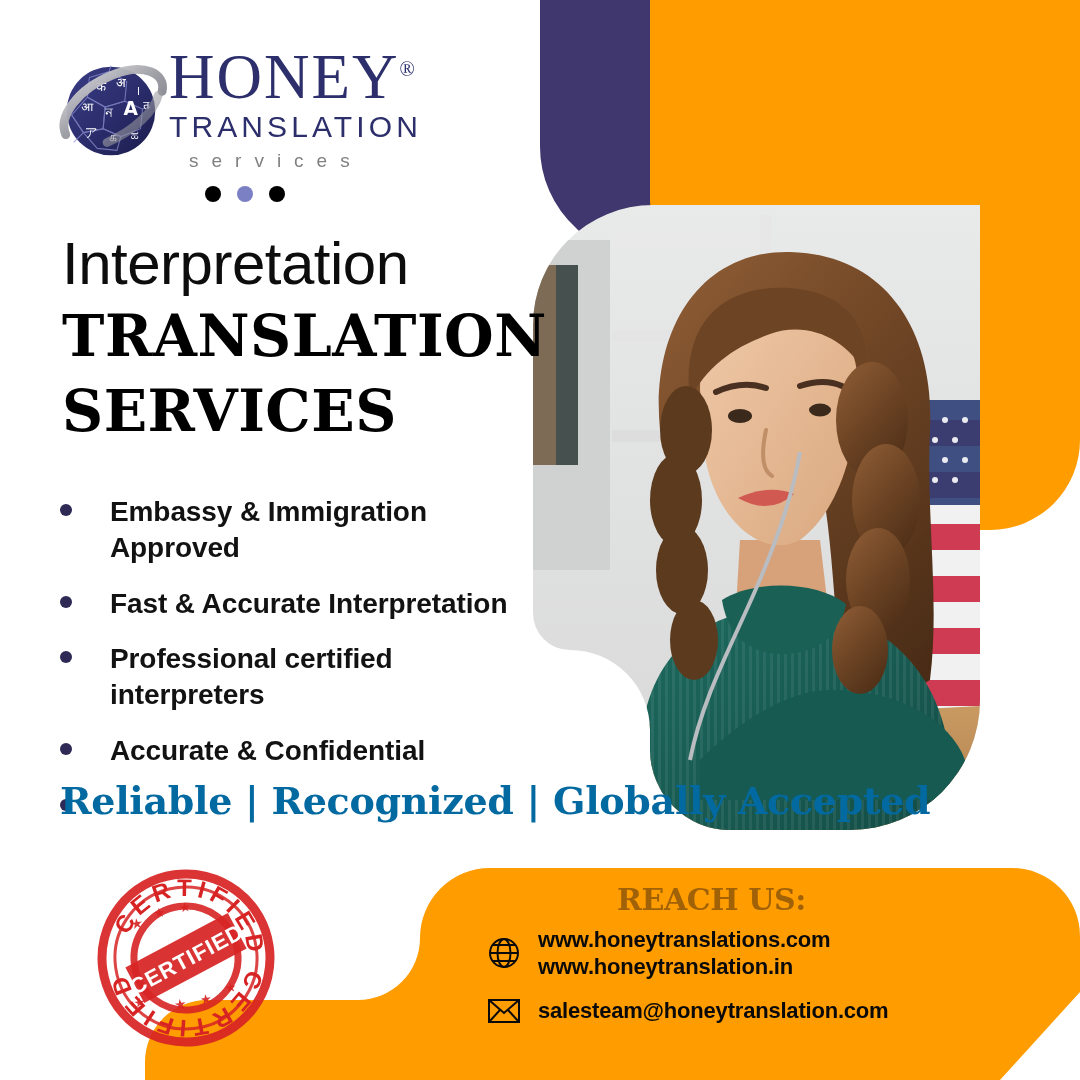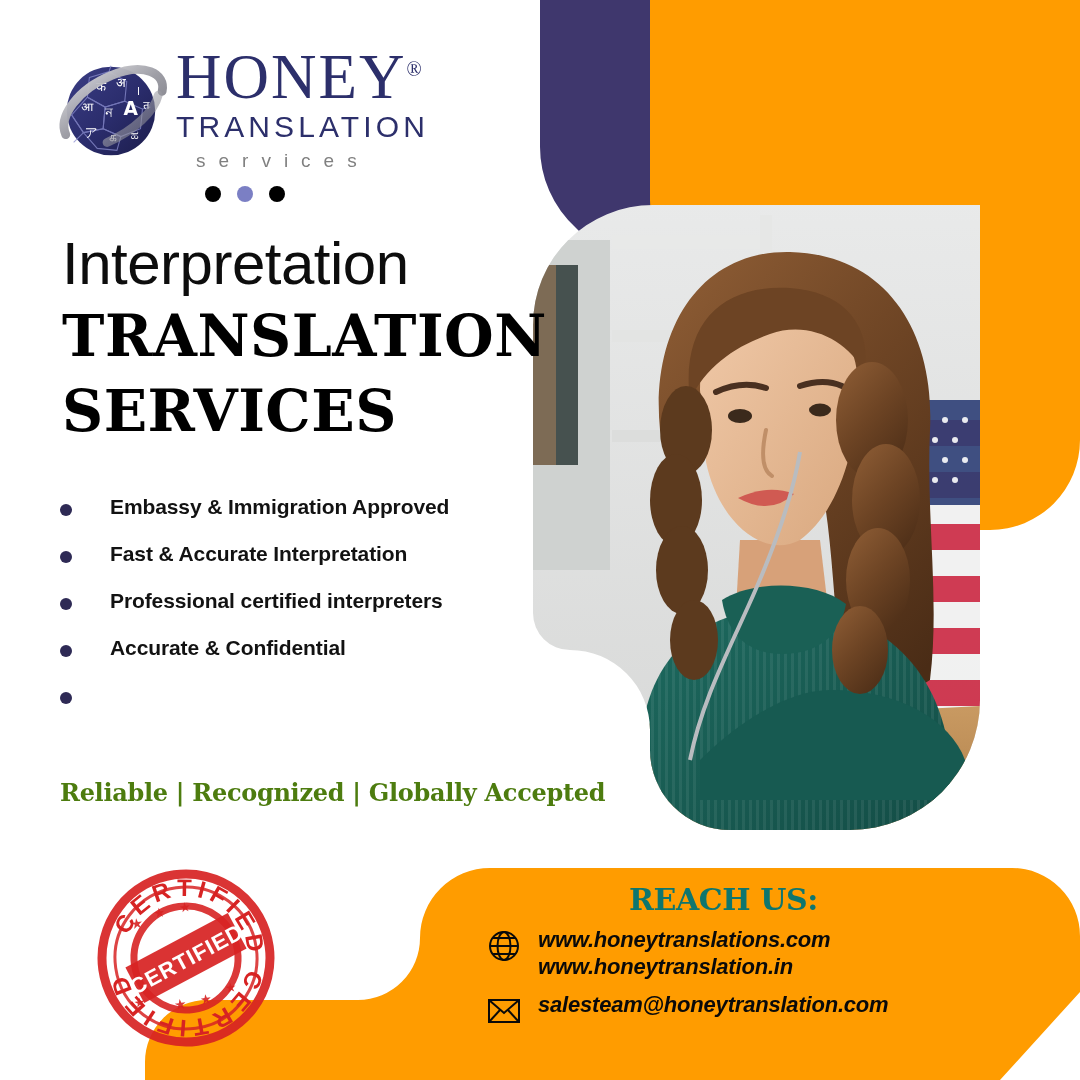--- a/index.html
+++ b/index.html
@@ -11,21 +11,21 @@
     overflow:hidden;
   }
   #poster { position:absolute; inset:0; width:1080px; height:1080px; overflow:hidden; }
 
   
   .bg-layer { position:absolute; inset:0; width:1080px; height:1080px; }
 
   
   .logo-block { position:absolute; left:52px; top:48px; width:420px; height:130px; }
   .logo-globe { position:absolute; left:0; top:4px; width:118px; height:118px; }
-  .logo-text { position:absolute; left:124px; top:0; width:300px; }
+  .logo-text { position:absolute; left:117px; top:0; width:300px; }
   .logo-honey {
     font-family:"Liberation Serif", serif;
     font-size:63px; font-weight:400; letter-spacing:2px;
     color:#2C2F6B; line-height:0.95; white-space:nowrap;
   }
   .logo-reg { font-size:20px; vertical-align:super; letter-spacing:0; }
   .logo-translation {
     font-family:"Liberation Sans", sans-serif;
     font-size:30px; font-weight:400; letter-spacing:4.1px;
     color:#2C2F6B; margin-top:2px; white-space:nowrap;
@@ -53,41 +53,41 @@
   }
 
   
   .bullets { position:absolute; left:52px; top:494px; width:480px; }
   .b-item { display:flex; align-items:flex-start; margin-bottom:20px; }
   .b-dot {
     width:12px; height:12px; border-radius:50%;
     background:#2E2A55; flex:0 0 12px; margin-top:10px; margin-left:8px;
   }
   .b-text {
-    margin-left:38px; font-size:21px; font-weight:700;
+    margin-left:38px; font-size:28px; font-weight:700;
     color:#121212; line-height:1.28; letter-spacing:-0.1px;
   }
 
   
   .tagline {
     position:absolute; left:60px; top:778px;
     font-family:"DejaVu Serif", serif;
-    font-weight:700; font-size:24px; color:#4d7c0f;
+    font-weight:700; font-size:38px; color:#0369a1;
     letter-spacing:-0.3px; white-space:nowrap;
   }
 
   
   .contact { position:absolute; left:420px; top:868px; width:660px; height:212px; }
   .reach {
-    position:absolute; left:209px; top:14px;
+    position:absolute; left:197px; top:14px;
     font-family:"DejaVu Serif", serif;
-    font-weight:700; font-size:30px; color:#0f766e; letter-spacing:-0.4px;
+    font-weight:700; font-size:30px; color:#a16207; letter-spacing:-0.4px;
   }
   .c-rows { position:absolute; left:62px; top:58px; width:560px; }
-  .c-row { display:flex; margin-bottom:10px;font-style:italic; }
+  .c-row { display:flex; align-items:center; margin-bottom:10px; }
   .c-icon { flex:0 0 44px; height:40px; display:flex; align-items:center; justify-content:center; }
   .c-lines { margin-left:12px; }
   .c-text {
     font-size:22px; font-weight:700; color:#0a0a0a;
     line-height:1.24; letter-spacing:-0.2px; white-space:nowrap;
   }
   .c-text.phone { font-size:23px; letter-spacing:0.2px; }
 </style>
 </head>
 <body>

